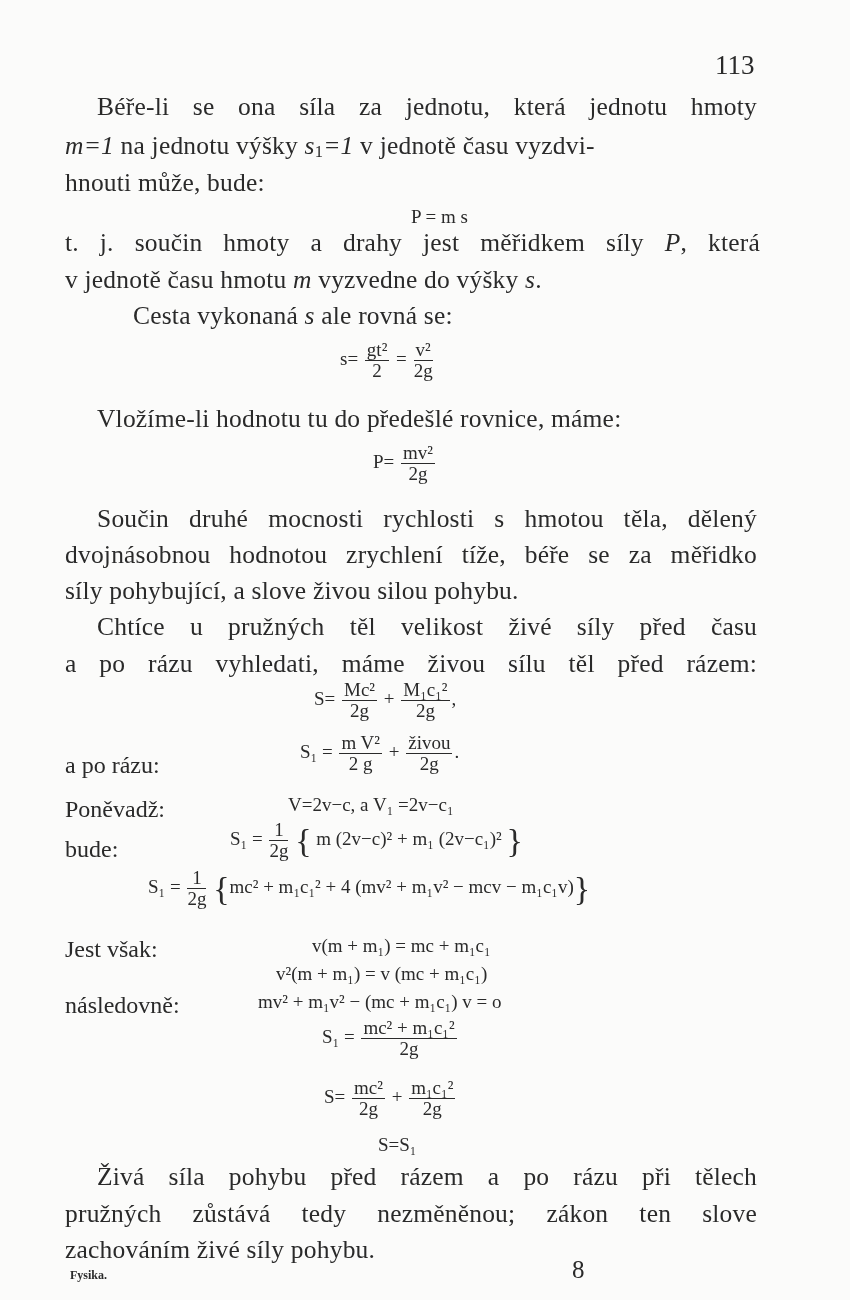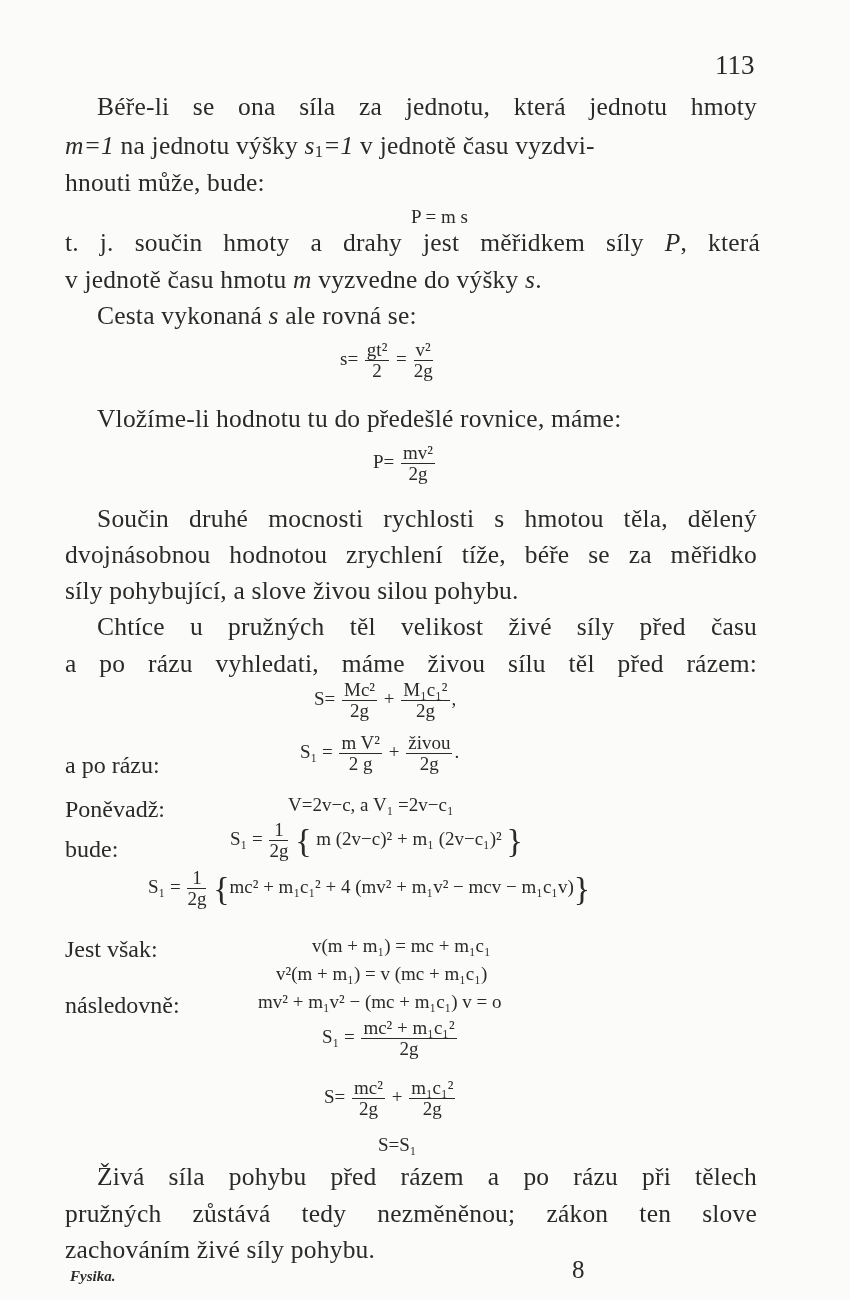--- a/index.html
+++ b/index.html
@@ -13,21 +13,21 @@
   .line.full { width:660px; text-align:justify; text-align-last:justify; white-space:normal; }
   .line.noindent { left:65px; }
   .it { font-style:italic; }
   .eq { font-size:19px; }
   .lbl { left:65px; font-size:24px; }
   .frac { display:inline-block; vertical-align:middle; text-align:center; margin:0 2px; }
   .frac .num { display:block; border-bottom:1.2px solid #2a2a2a; padding:0 2px; line-height:1.05; }
   .frac .den { display:block; line-height:1.1; }
   sub { font-size:0.65em; vertical-align:-0.2em; }
   .brace { font-size:34px; vertical-align:middle; font-weight:300; }
-  .foot-l { left:70px; top:1268px; font-size:15px; font-weight:bold;font-style:italic; }
+  .foot-l { left:70px; top:1268px; font-size:12px; font-weight:bold; }
   .foot-r { left:572px; top:1256px; font-size:25px; }
 </style>
 </head>
 <body>
 
 <div>
 
   <div class="abs pageno">113</div>
 
   <div class="abs line full" style="top:92px;">Béře-li se ona síla za jednotu, která jednotu hmoty</div>
@@ -38,21 +38,21 @@
 
   <div class="abs eq" style="left:396px; top:206px;margin-left:15px;">P = m s</div>
 
   <div class="abs line noindent" style="top:228px; width:695px; text-align:justify; text-align-last:justify; white-space:normal;">
     <span>t. j. součin hmoty a drahy jest měřidkem síly </span><span class="it">P</span><span>, která</span>
   </div>
   <div class="abs line noindent" style="top:265px;text-align:right;">
     <span>v jednotě času hmotu </span><span class="it">m</span><span> vyzvedne do výšky </span><span class="it">s</span><span>.</span>
   </div>
 
-  <div class="abs line" style="top:301px;">
+  <div class="abs line" style="top:301px;margin-left:36px;">
     <span>Cesta vykonaná </span><span class="it">s</span><span> ale rovná se:</span>
   </div>
 
   <div class="abs eq" style="left:340px; top:340px;">
     <span>s=</span>
     <span class="frac"><span class="num">gt²</span><span class="den">2</span></span>
     <span>=</span>
     <span class="frac"><span class="num">v²</span><span class="den">2g</span></span>
   </div>
 

